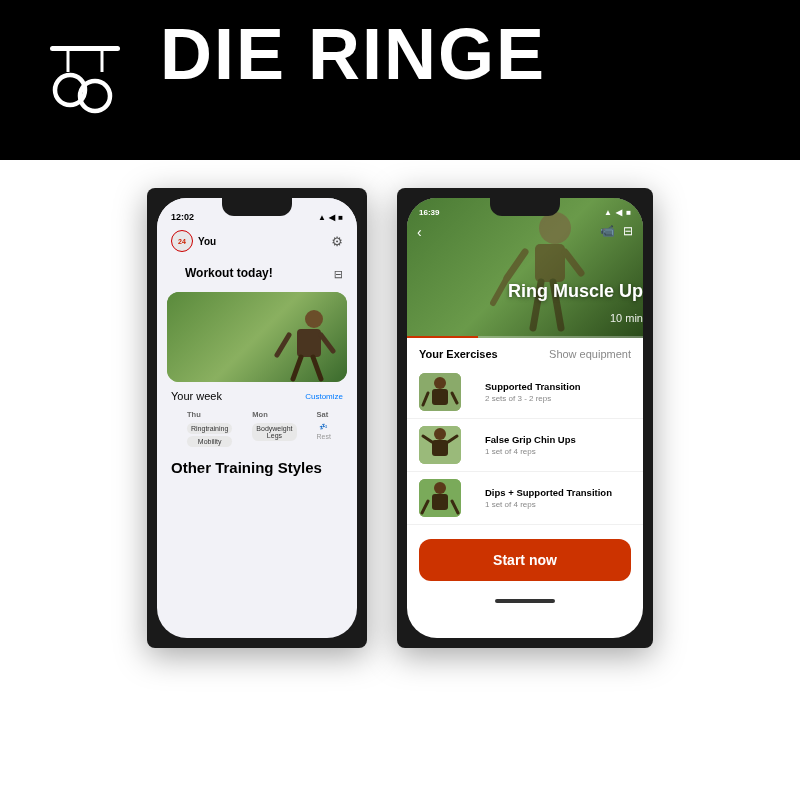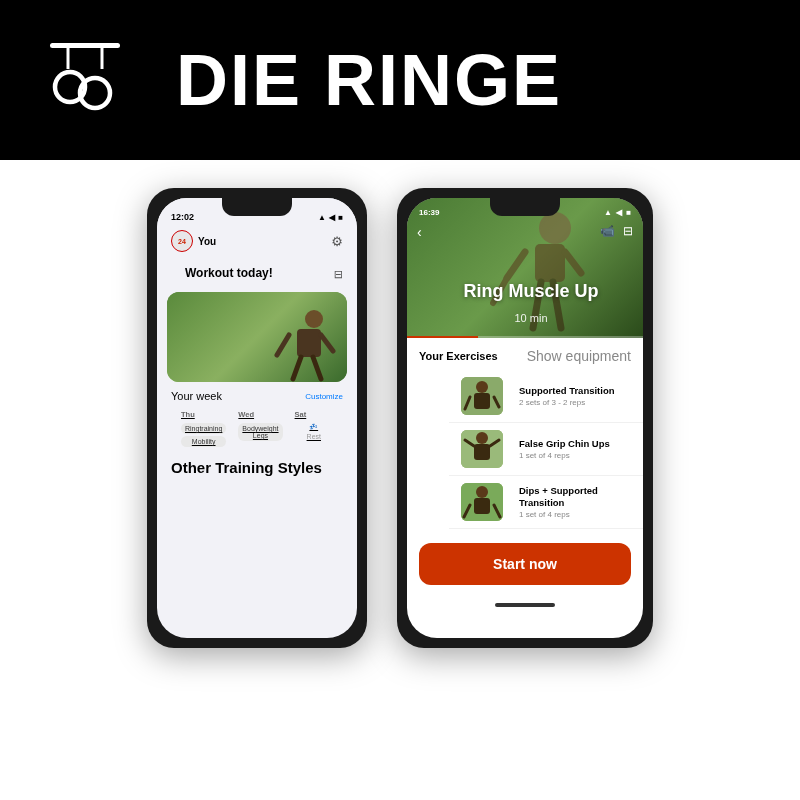--- a/index.html
+++ b/index.html
@@ -12,24 +12,23 @@
       display: flex;
       flex-direction: column;
       align-items: center;
     }
 
     
     .header {
       width: 100%;
       background: #000;
       display: flex;
-      align-items: center;
       justify-content: flex-start;
       padding: 18px 20px;
-      gap: 16px;
+      gap: 0;
       height: 160px;
     }
 
     .logo-icon {
       width: 130px;
       height: 130px;
       background: #000;
       border: 3px solid #000;
       border-radius: 22px;
       display: flex;
@@ -61,21 +60,21 @@
       justify-content: center;
       gap: 30px;
       padding: 28px 30px 20px;
       width: 100%;
       flex: 1;
     }
 
     
     .phone {
       background: #1a1a1a;
-      border-radius: 27px;
+      border-radius: 8px;
       padding: 10px;
       box-shadow: 0 8px 32px rgba(0,0,0,0.35);
       position: relative;
       flex-shrink: 0;
     }
 
     .phone-left {
       width: 220px;
       height: 460px;
     }
@@ -233,24 +232,23 @@
       color: #000;
     }
 
     .customize-link {
       font-size: 8px;
       color: #007aff;
     }
 
     .week-days {
       display: flex;
-      gap: 12px;
-      padding: 4px 24px;
-      font-size: 8px;
-      text-decoration: underline;
+      gap: 20px;
+      padding: 4px 30px;
+      font-size: 8px;
     }
 
     .week-col {
       display: flex;
       flex-direction: column;
       gap: 2px;
       flex: 1;
     }
 
     .week-day-label {
@@ -361,21 +359,21 @@
 
     .hero-icon {
       color: #fff;
       font-size: 12px;
     }
 
     .hero-title-area {
       position: absolute;
       bottom: 14px;
       left: 12px; right: 0;
-      text-align: center;
+      text-align: right;
       z-index: 5;
     }
 
     .hero-title {
       font-size: 18px;
       font-weight: 800;
       color: #fff;
       text-shadow: 0 1px 4px rgba(0,0,0,0.5);
     }
 
@@ -409,33 +407,32 @@
     }
 
     .exercises-title {
       font-size: 11px;
       font-weight: 700;
       color: #000;
       text-align: center;
     }
 
     .show-equipment {
-      font-size: 14px;
+      font-size: 11px;
       color: #888;
       text-align: center;
     }
 
     .exercise-item {
       display: flex;
       align-items: center;
       padding: 7px 12px;
       background: #fff;
       border-bottom: 1px solid #f0f0f0;
-      gap: 16px;
-      margin-left: 42px;
+      gap: 24px;
     }
 
     .exercise-thumb {
       width: 42px;
       height: 38px;
       border-radius: 6px;
       flex-shrink: 0;
       overflow: hidden;
       background: #c8d8b0;
     }
@@ -556,21 +553,21 @@
         <span class="customize-link">Customize</span>
       </div>
 
       <div class="week-days">
         <div class="week-col">
           <div class="week-day-label">Thu</div>
           <div class="week-pill">Ringtraining</div>
           <div class="week-pill">Mobility</div>
         </div>
         <div class="week-col">
-          <div class="week-day-label">Wed</div>
+          <div class="week-day-label">Mon</div>
           <div class="week-pill">Bodyweight Legs</div>
         </div>
         <div class="week-col">
           <div class="week-day-label">Sat</div>
           <div class="rest-text">💤</div>
           <div class="rest-text">Rest</div>
         </div>
       </div>
 
       <div class="other-training">Other Training Styles</div>

